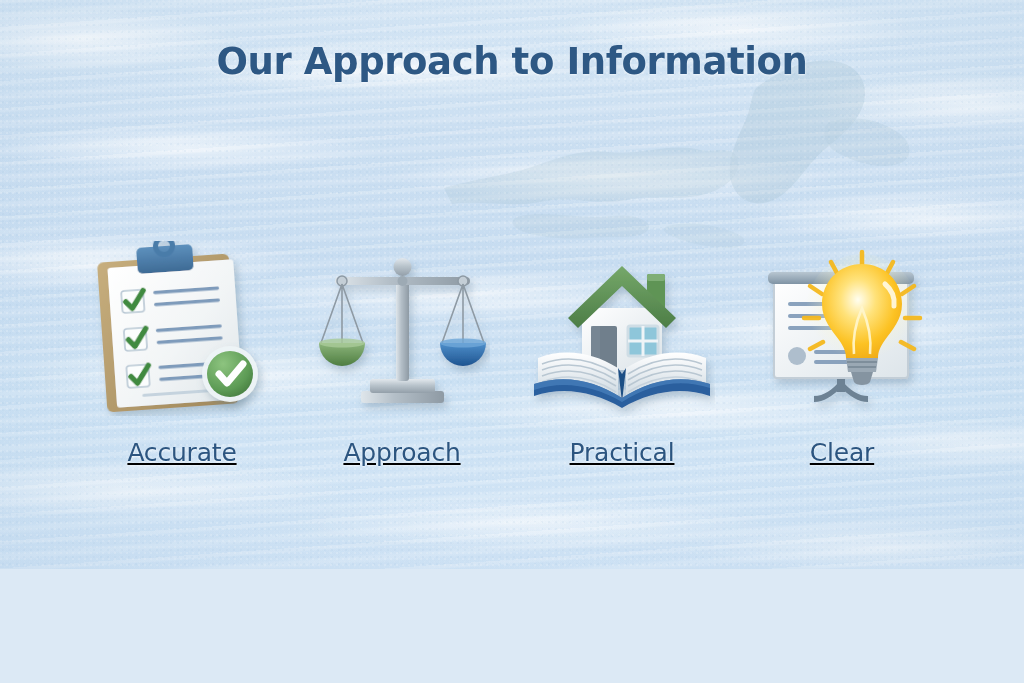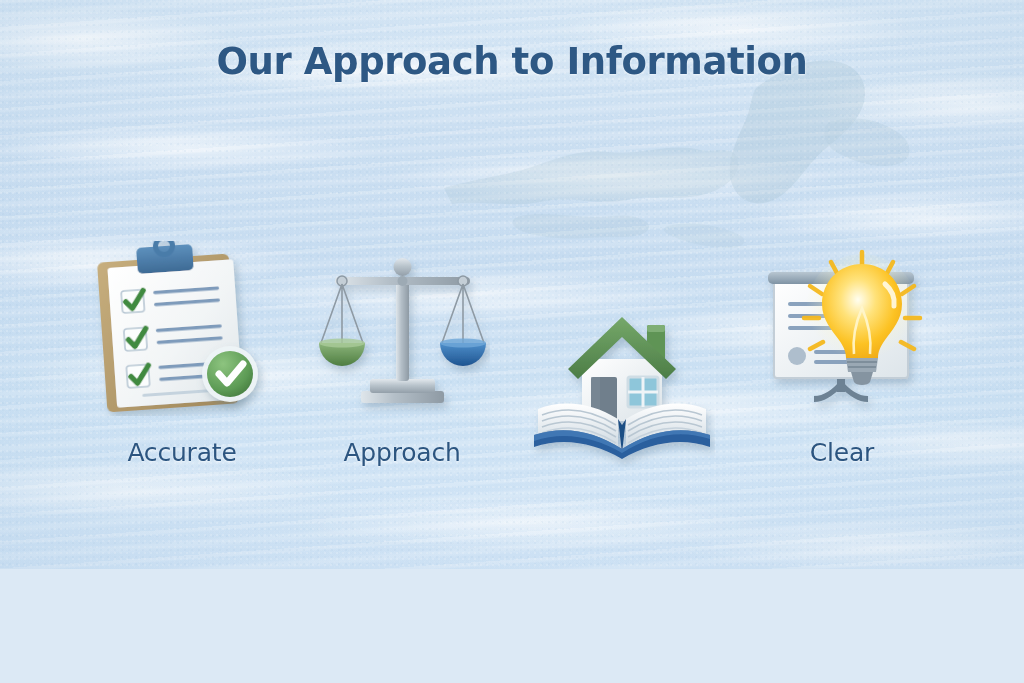--- a/index.html
+++ b/index.html
@@ -108,20 +108,21 @@
     width: 880px;
     display: flex;
     align-items: flex-end;
     justify-content: space-between;
   }
   .item {
     width: 220px;
     display: flex;
     flex-direction: column;
     align-items: center;
+    text-decoration: underline;
   }
   .icon-box {
     height: 180px;
     display: flex;
     align-items: flex-end;
     justify-content: center;
   }
   .label {
     margin-top: 22px;
     font-size: 25px;
@@ -343,20 +344,21 @@
               <path d="M88 112 L 92 146 L 96 112 L 92 118 Z" fill="#1d4f85"></path>
 
               <path d="M4 128 C 34 118 64 124 92 142 C 120 124 150 118 180 128
                        L 180 140 C 150 130 120 136 92 152 C 64 136 34 130 4 140 Z" fill="#2a5f9e"></path>
               <path d="M4 128 C 34 118 64 124 92 142 C 120 124 150 118 180 128
                        L 180 132 C 150 122 120 128 92 146 C 64 130 34 124 4 134 Z" fill="#4a82be" opacity=".7"></path>
             </g>
           </g>
         </svg>
       </div>
+      <div class="label">Practical</div>
     </div>
 
     <div class="item">
       <div class="icon-box">
         <svg width="180" height="170" viewBox="0 0 180 170">
           <defs>
             <linearGradient id="boardW" x1="0" y1="0" x2="1" y2="1">
               <stop offset="0%" stop-color="#ffffff"></stop>
               <stop offset="100%" stop-color="#dde5ea"></stop>
             </linearGradient>

